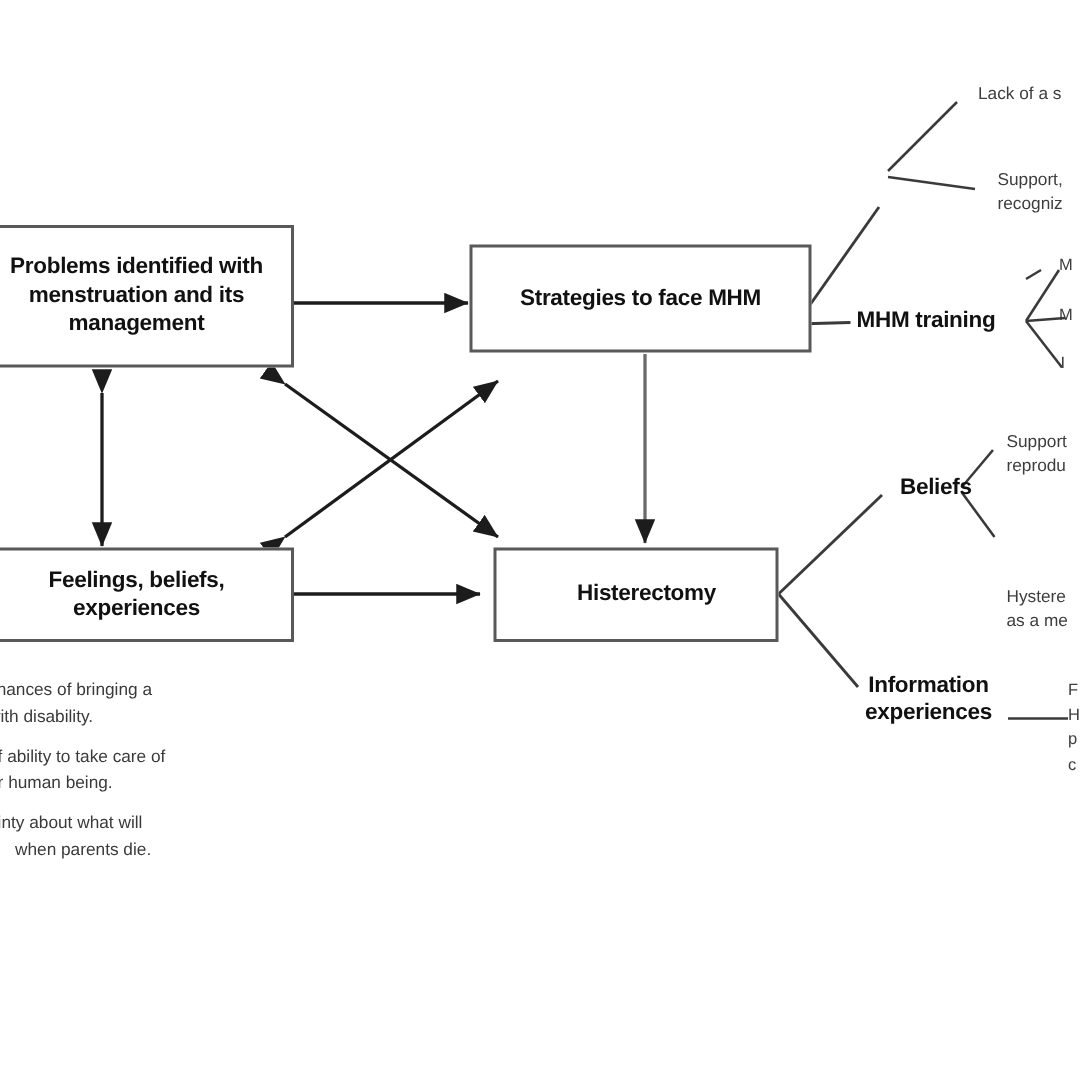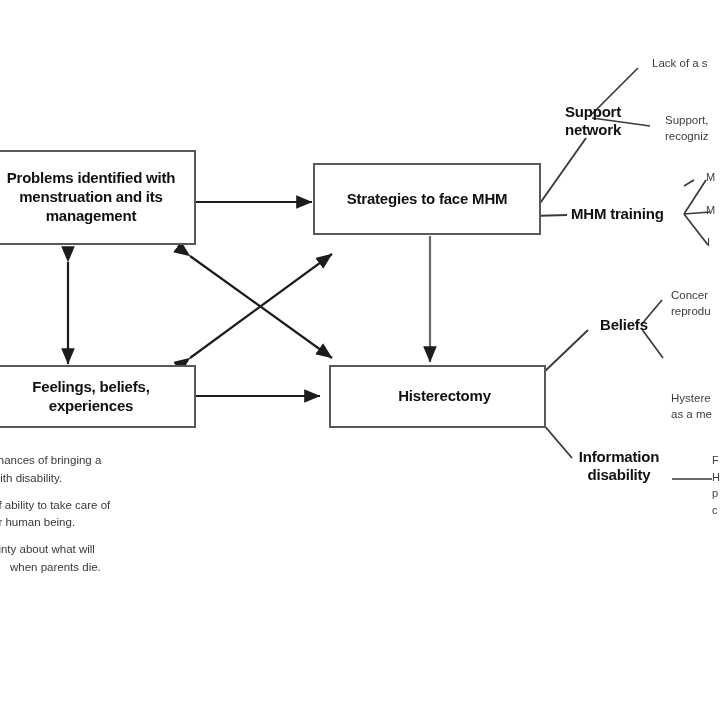--- a/index.html
+++ b/index.html
@@ -135,40 +135,36 @@
   </div>
 
   <div class="node-box" style="left:313px;top:163px;width:228px;height:72px;">
     <span>Strategies to face MHM</span>
   </div>
 
   <div class="node-box" style="left:-14px;top:365px;width:210px;height:63px;">
     <span>Feelings, beliefs, experiences</span>
   </div>
 
-  <div class="node-box" style="left:329px;top:365px;width:217px;height:63px;padding-left:20px;">
+  <div class="node-box" style="left:329px;top:365px;width:190px;height:63px;padding-left:20px;">
     <span>Histerectomy</span>
   </div>
 
-  <div class="branch-label ta-center" style="left:547px;top:103px;width:92px;">
-    <div>Support</div>
-    <div>network</div>
-  </div>
 
   <div class="branch-label" style="left:571px;top:205px;">
     <div>MHM training</div>
   </div>
 
   <div class="branch-label" style="left:600px;top:316px;">
     <div>Beliefs</div>
   </div>
 
   <div class="branch-label ta-center" style="left:564px;top:448px;width:110px;">
     <div>Information</div>
-    <div>disability</div>
+    <div>experiences</div>
   </div>
 
   <div class="leaf-text" style="left:652px;top:56px;text-align:right;">
     <div>Lack of a s</div>
   </div>
 
   <div class="leaf-text" style="left:665px;top:113px;">
     <div>Support,</div>
     <div>recogniz</div>
   </div>
@@ -177,21 +173,21 @@
     <div>M</div>
   </div>
   <div class="leaf-text tiny" style="left:706px;top:203px;">
     <div>M</div>
   </div>
   <div class="leaf-text tiny" style="left:707px;top:235px;">
     <div>I</div>
   </div>
 
   <div class="leaf-text" style="left:671px;top:288px;">
-    <div>Concer</div>
+    <div>Support</div>
     <div>reprodu</div>
   </div>
 
   <div class="leaf-text" style="left:671px;top:343px;margin-top:48px;">
     <div>Hystere</div>
     <div>as a me</div>
   </div>
 
   <div class="leaf-text tiny" style="left:712px;top:452px;line-height:1.5;">
     <div>F</div>

